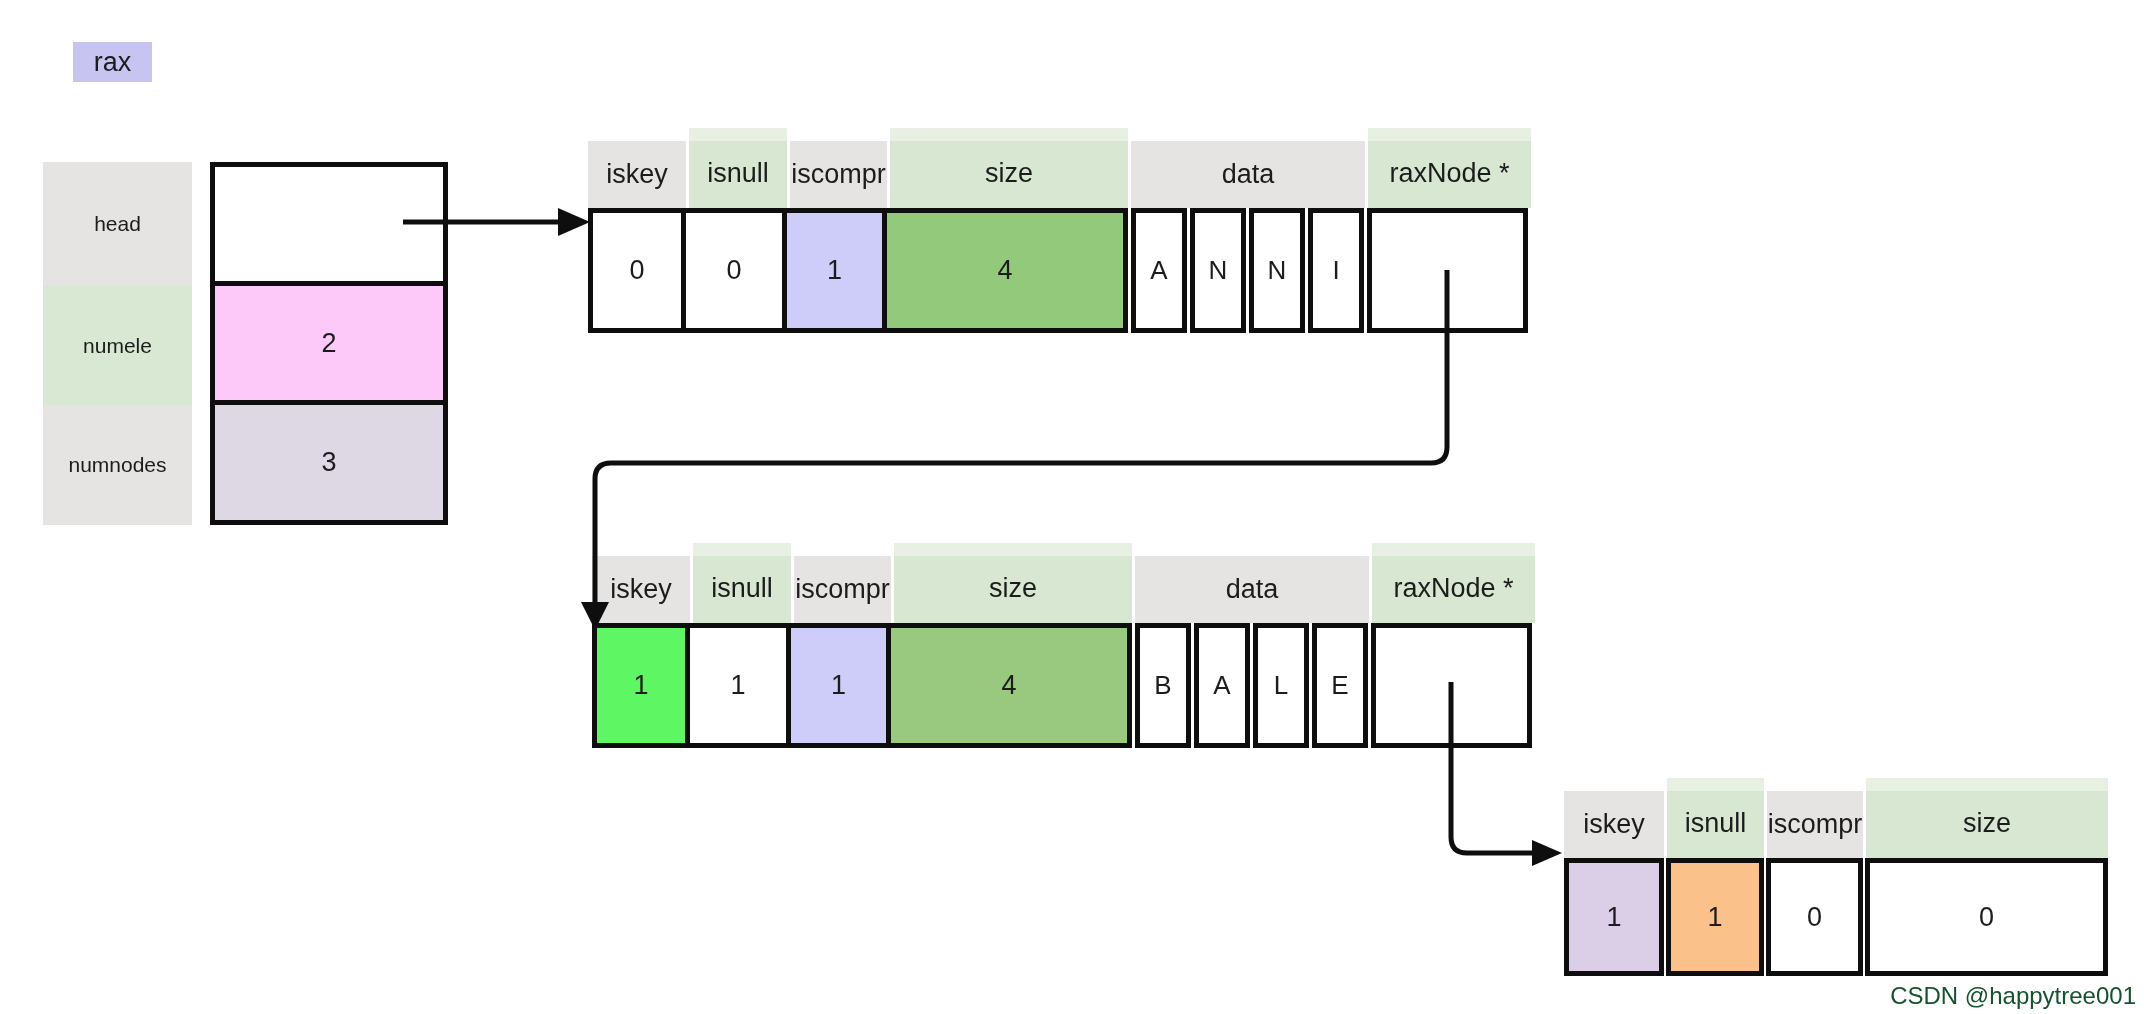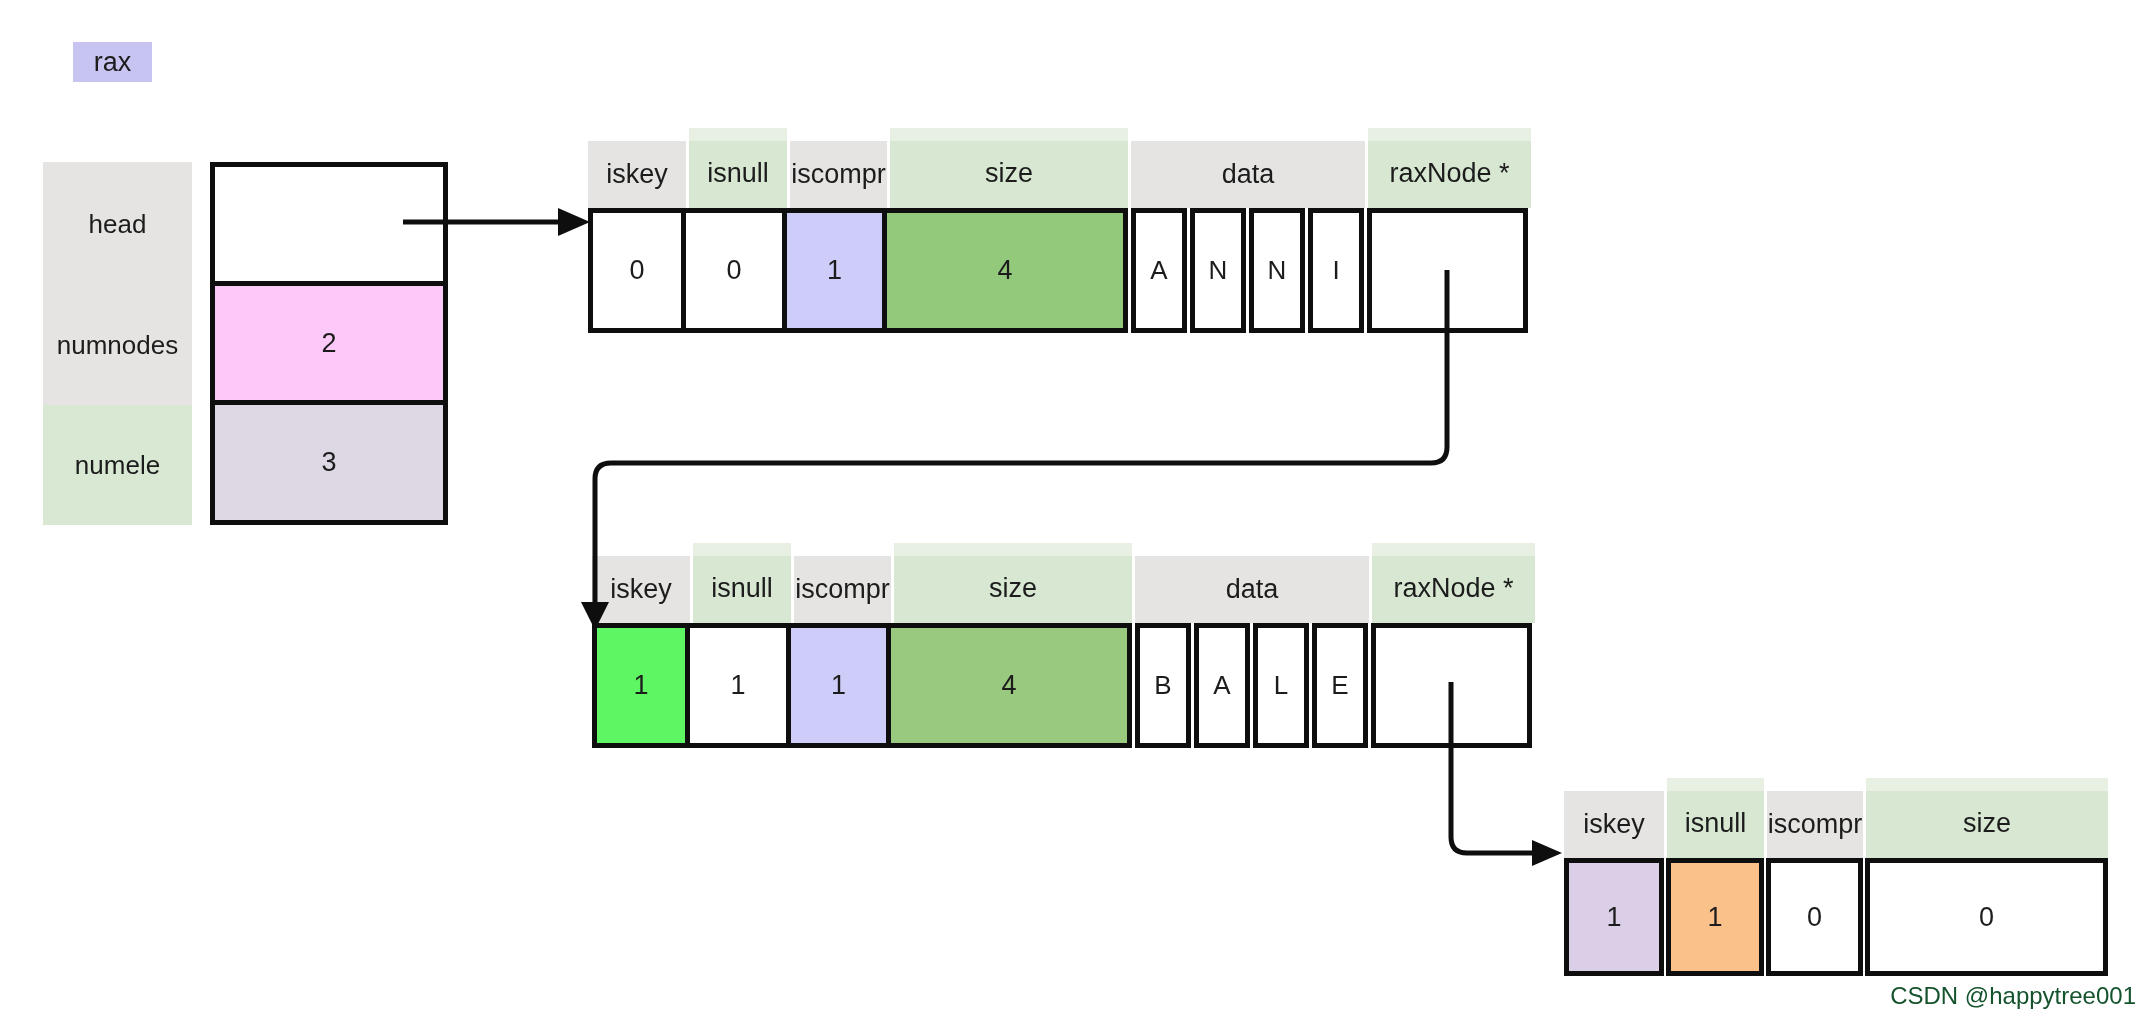--- a/index.html
+++ b/index.html
@@ -21,21 +21,21 @@
     width: 79px; height: 40px;
     display: flex; align-items: center; justify-content: center;
     font-size: 27px;
   }
 
   
   .struct-labels { position: absolute; left: 43px; top: 162px; width: 167px; }
   .struct-label {
     width: 149px;
     display: flex; align-items: center; justify-content: center;
-    font-size: 26px;
+    font-size: 21px;
   }
   .struct-label:nth-child(1) { height: 124px; }
   .struct-label:nth-child(2) { height: 119px; }
   .struct-label:nth-child(3) { height: 120px; }
 
   .struct-values { position: absolute; left: 210px; top: 162px; width: 238px; }
   .struct-value {
     width: 238px;
     border: 5px solid #0e0e0e;
     display: flex; align-items: center; justify-content: center;
@@ -90,22 +90,22 @@
 </style>
 </head>
 <body>
 
 <div class="canvas">
 
   <div class="badge" style="background-color: rgb(199, 196, 241);">rax</div>
 
   <div class="struct-labels">
     <div class="struct-label" style="background-color: rgb(229, 228, 227);">head</div>
+    <div class="struct-label" style="background-color: rgb(216, 232, 211);">numele</div>
     <div class="struct-label" style="background-color: rgb(229, 228, 227);">numnodes</div>
-    <div class="struct-label" style="background-color: rgb(216, 232, 211);">numele</div>
   </div>
 
   <div class="struct-values">
     <div class="struct-value" style="background-color: rgb(255, 255, 255);"></div>
     <div class="struct-value" style="background-color: rgb(253, 201, 249);">2</div>
     <div class="struct-value" style="background-color: rgb(222, 215, 228);">3</div>
   </div>
 
   <div class="node-table t12" id="tbl1">
     <div class="hdr">

